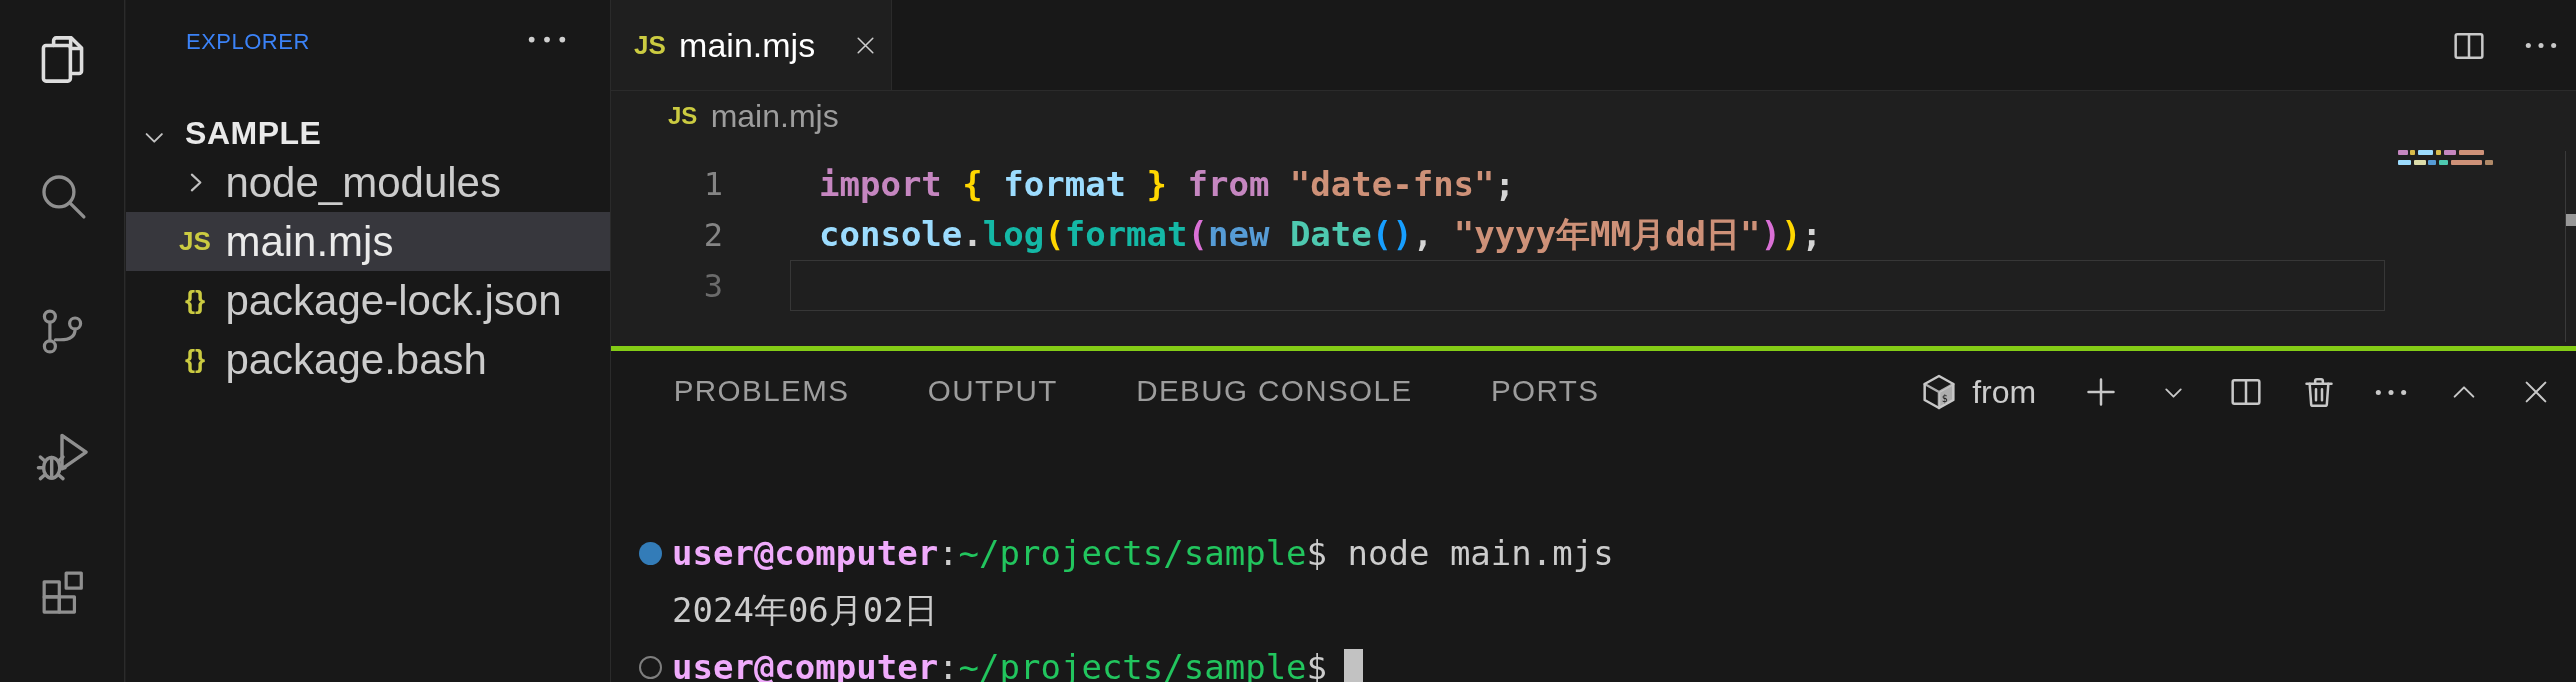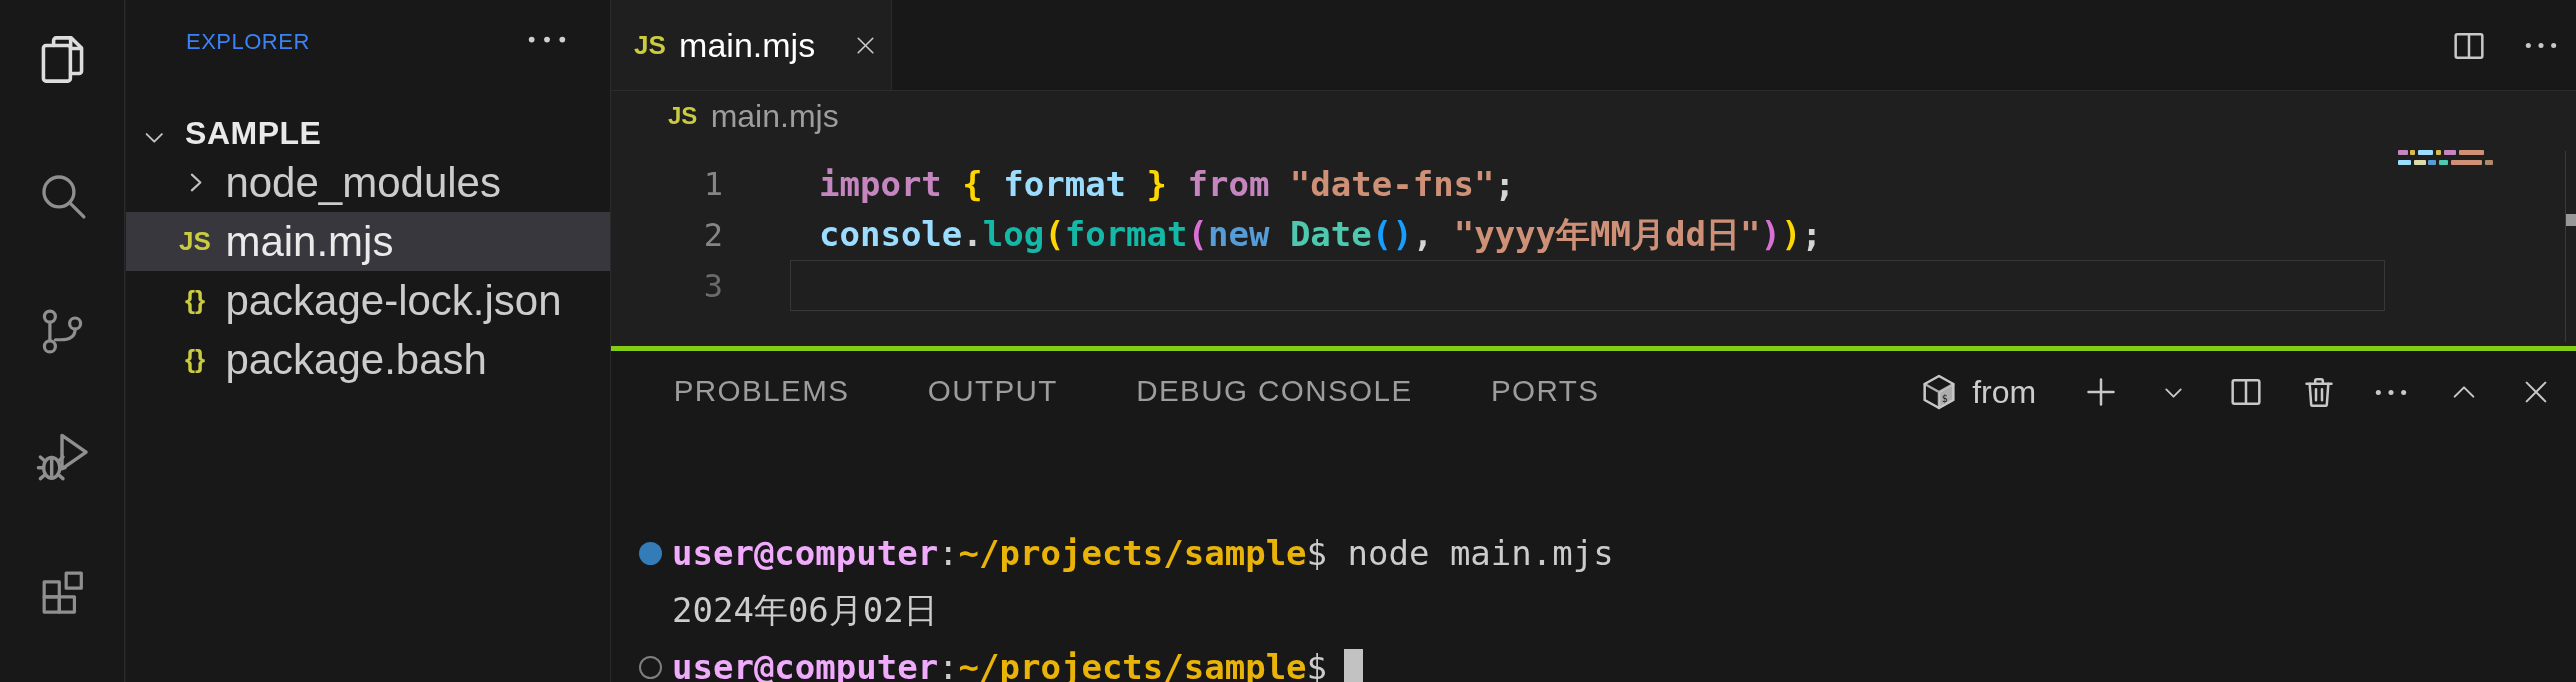--- a/index.html
+++ b/index.html
@@ -75,21 +75,21 @@
   .shell-label { font-size: 32px; color: #cccccc; }
   .pa-btn { width: 42px; height: 42px; display: flex; align-items: center; justify-content: center; border-radius: 7.6px; cursor: pointer; }
 
   
   #term { position: absolute; left: 0; top: 174px; right: 0; font-family: "DejaVu Sans Mono", monospace; font-size: 34px; color: #cccccc; cursor: text; }
   .tline { height: 57px; line-height: 57px; padding-left: 61px; position: relative; white-space: pre; }
   .tdec { position: absolute; left: 28px; top: 17px; width: 23px; height: 23px; border-radius: 50%; cursor: pointer; }
   .tdec.filled { background: #337cb8; }
   .tdec.hollow { border: 2.9px solid #7e7e7e; }
   .t-g { color: #f0abfc; font-weight: 700; }
-  .t-b { color: #eab308; font-weight: 700; }
+  .t-b { color: #22c55e; font-weight: 400; }
   .t-fg, .t-cmd { color: #cccccc; }
   .tcursor { display: inline-block; width: 19px; height: 38px; background: #c2c2c2; vertical-align: -7.6px; margin-left: 17px; }
 </style>
 </head>
 <body>
 
 <div class="abar" id="activity">
   <div class="ab-item active" style="top:28px">
     <span>
       <svg width="61" height="61" viewBox="0 0 24 24">

